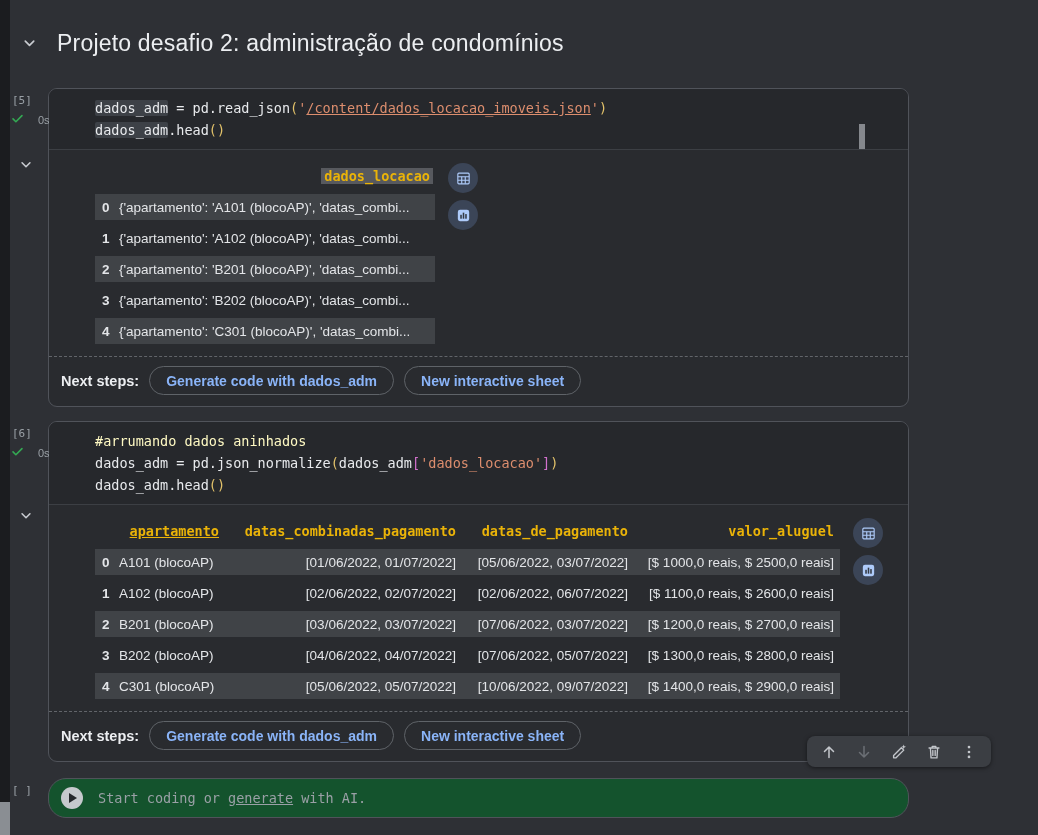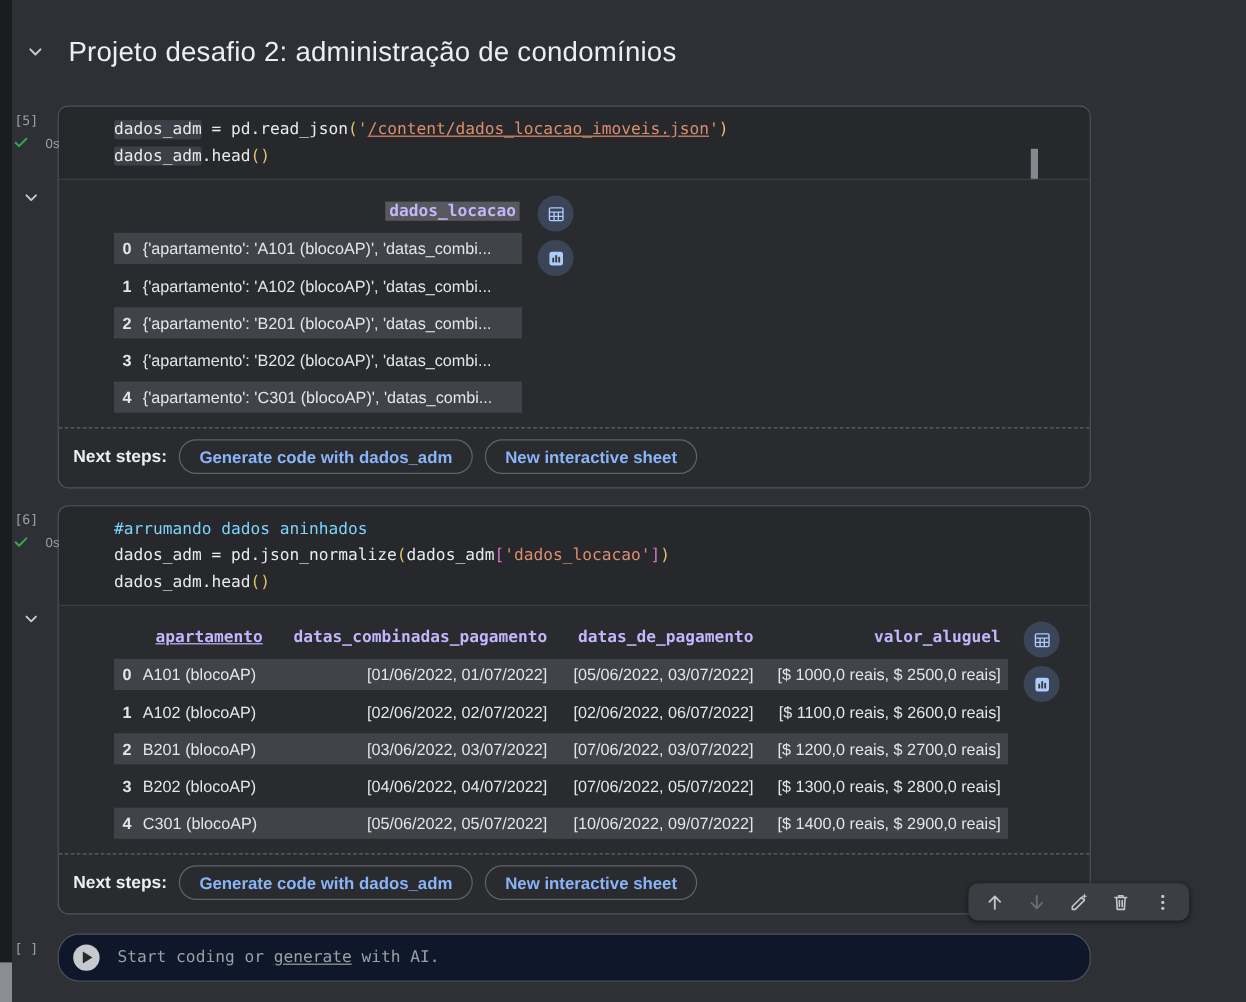--- a/index.html
+++ b/index.html
@@ -36,27 +36,27 @@
     border-bottom:1px solid #3c3f44;
     font-family:"DejaVu Sans Mono",monospace; font-size:13.5px; line-height:22px; color:#e8eaed;
     white-space:pre;
   }
   .code-line { height:22px; }
   .tok-hl { background:#3d4147; border-radius:2px; }
   .tok-paren { color:#e2c26a; }
   .tok-str { color:#dd8e6e; }
   .tok-link { text-decoration:underline; cursor:pointer; }
   .tok-bracket { color:#d271cd; }
-  .tok-comment { color:#7dd3fc; }
+  .tok-comment { color:#fef9c3; }
   .code-scrollthumb { position:absolute; right:16px; top:26px; width:6px; height:25px; background:#85888d; }
 
   
   .output-area { display:flex; padding:13px 0 0 46px; background:#292b2f; }
   .thead, .trow { display:grid; height:26px; align-items:center; margin-bottom:5px; }
-  .thead { font-family:"DejaVu Sans Mono",monospace; font-weight:bold; font-size:13.5px; color:#c4b5fd; }
+  .thead { font-family:"DejaVu Sans Mono",monospace; font-weight:bold; font-size:13.5px; color:#eab308; }
   .trow { font-size:13.5px; color:#e3e5e8; white-space:nowrap; }
   .trow.stripe { background:#404347; }
   .c0 { font-weight:bold; padding-left:7px; }
   .table-a { width:340px; }
   .table-a .thead, .table-a .trow { grid-template-columns:24px 1fr; }
   .table-a .thead .c1 { text-align:right; padding-right:2px; }
   .table-a .hl-box { background:#57595e; padding:0 3px; }
   .table-b { width:745px; }
   .table-b .thead, .table-b .trow { grid-template-columns:24px 112px 237px 172px 200px; }
   .table-b .c1 { text-align:left; }
@@ -79,21 +79,21 @@
   
   .toolbar {
     position:absolute; top:736px; right:47px; height:31px; z-index:5;
     background:#3b3e43; border-radius:8px; box-shadow:0 1px 4px rgba(0,0,0,.5);
     display:flex; align-items:center; gap:17px; padding:0 13px;
   }
   .tb-icon { color:#c3c6cb; display:inline-flex; cursor:pointer; }
   .tb-icon.dim { color:#6b6f75; }
 
   
-  .empty-cell { height:38px; border-radius:18px; display:flex; align-items:center; padding:0 12px; background:#0f172a; }
+  .empty-cell { height:38px; border-radius:18px; display:flex; align-items:center; padding:0 12px; background:#14532d; }
   .play-circle { width:22px; height:22px; border-radius:50%; background:#c6c9cd; position:relative; flex:none; cursor:pointer; }
   .play-circle::after { content:""; position:absolute; left:8px; top:5.5px;
     border-left:8px solid #26282c; border-top:5.5px solid transparent; border-bottom:5.5px solid transparent; }
   .placeholder { margin-left:15px; font-family:"DejaVu Sans Mono",monospace; font-size:13.5px; color:#9aa0a6; }
   .gen-link { text-decoration:underline; cursor:pointer; }
 </style>
 </head>
 <body>
 
 <div class="left-strip">

